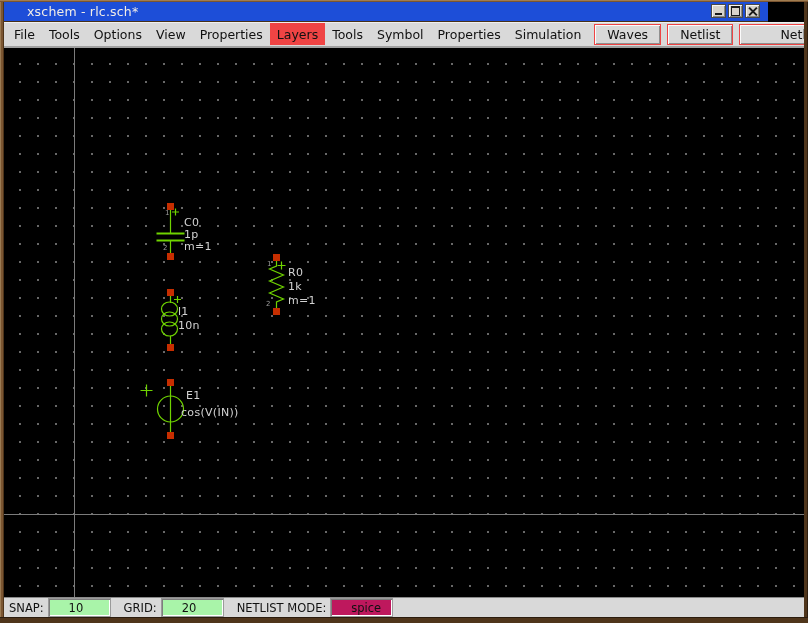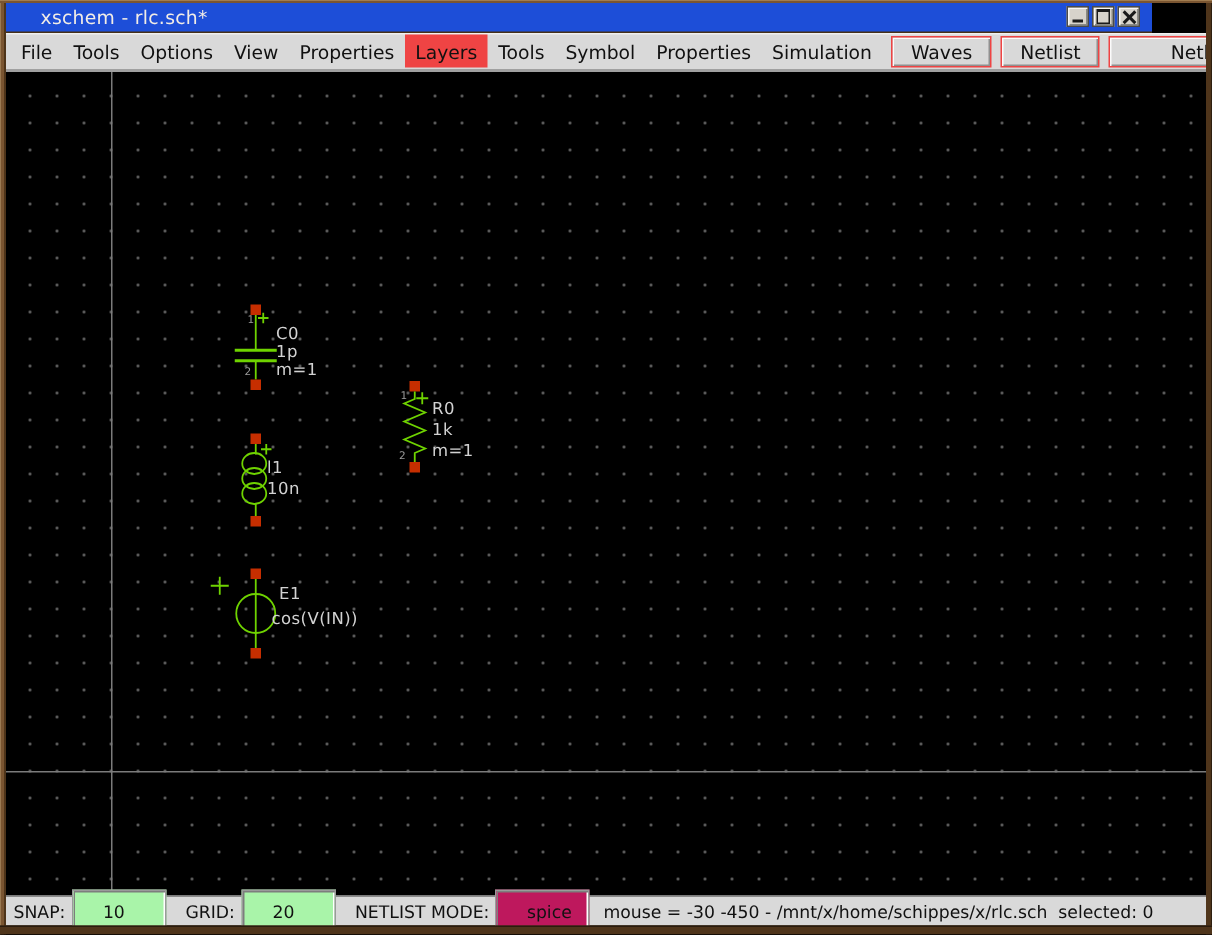--- a/index.html
+++ b/index.html
@@ -46,21 +46,21 @@
   .pin-num{font-family:"DejaVu Sans",sans-serif;font-size:7px;fill:#9c9c9c;}
   .gwire{stroke:#6fd300;stroke-width:1.2;fill:none;}
   .gplate{stroke:#6fd300;stroke-width:2;fill:none;}
   .pinbox{fill:#c62e00;}
   .axis{stroke:#7b7b7b;stroke-width:1;}
   
   .statusbar{position:absolute;left:4px;top:597px;width:800px;height:20px;background:#d9d9d9;
     border-top:1px solid #8a8a8a;display:flex;align-items:center;box-sizing:border-box;
     padding-left:5px;font-size:11.5px;color:#111;}
   .sb-label{margin-right:4px;white-space:pre;}
-  .sb-entry{width:63px;height:29px;box-sizing:border-box;display:flex;align-items:center;
+  .sb-entry{width:63px;height:19px;box-sizing:border-box;display:flex;align-items:center;
     padding-left:20px;margin-right:13px;font-size:11.5px;
     box-shadow:inset 1px 1px 0 #7d7d7d,inset -1px -1px 0 #ffffff;border:1px solid #9a9a9a;}
   .sb-entry.green{background:#a9f4a9;}
   .sb-entry.gray{background:#be185d;margin-right:8px;}
   .sb-info{white-space:pre;margin-left:1px;}
   
   .frame-left{position:absolute;left:0;top:2px;width:4px;height:621px;
     background:linear-gradient(to right,#9b7a52 0 1px,#7a5531 1px 3px,#4e3419 3px 4px);}
   .frame-right{position:absolute;right:0;top:2px;width:4px;height:621px;
     background:linear-gradient(to left,#2e1f10 0 1px,#4f351b 1px 4px);}
@@ -163,18 +163,17 @@
   </svg>
 </div>
 
 <div class="statusbar">
   <span class="sb-label">SNAP:</span>
   <div class="sb-entry green">10</div>
   <span class="sb-label">GRID:</span>
   <div class="sb-entry green">20</div>
   <span class="sb-label">NETLIST MODE:</span>
   <div class="sb-entry gray">spice</div>
-  <span class="sb-info">mouse = -30 -450 - /mnt/x/home/schippes/x/rlc.sch  selected: 0</span>
 </div>
 
 <div class="frame-left"></div>
 <div class="frame-right"></div>
 <div class="frame-bottom"></div>
 
 </body></html>

